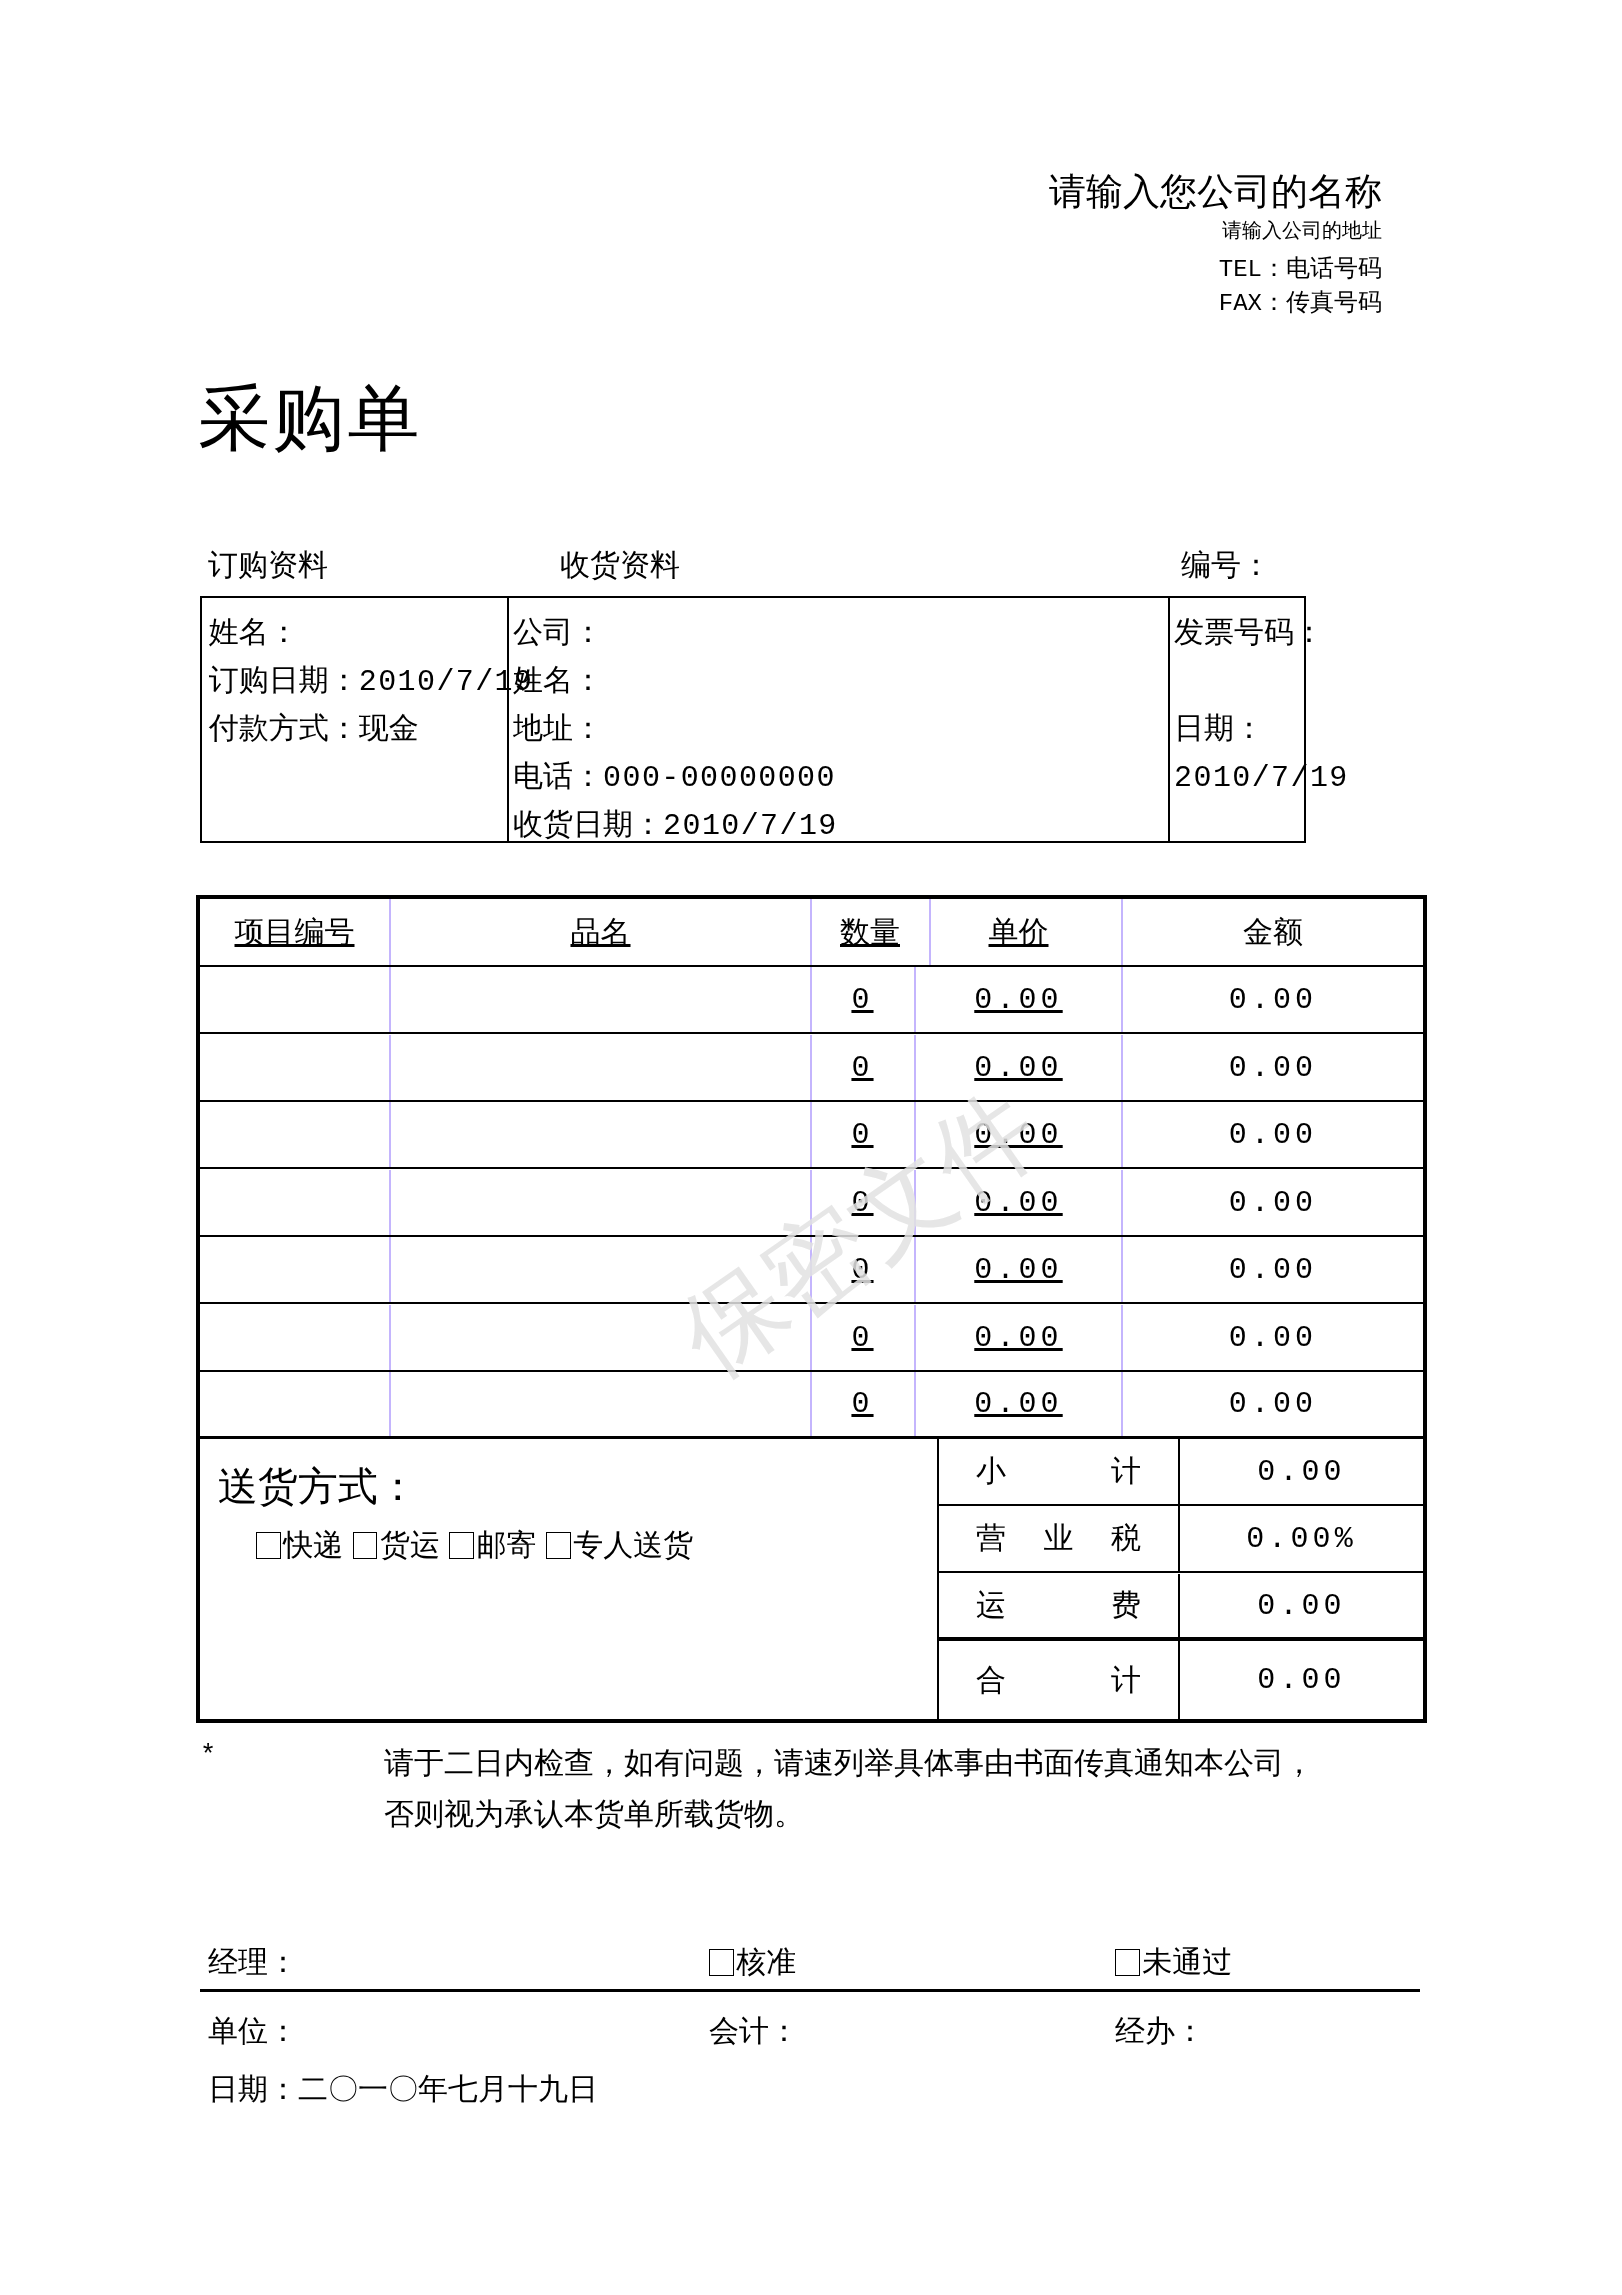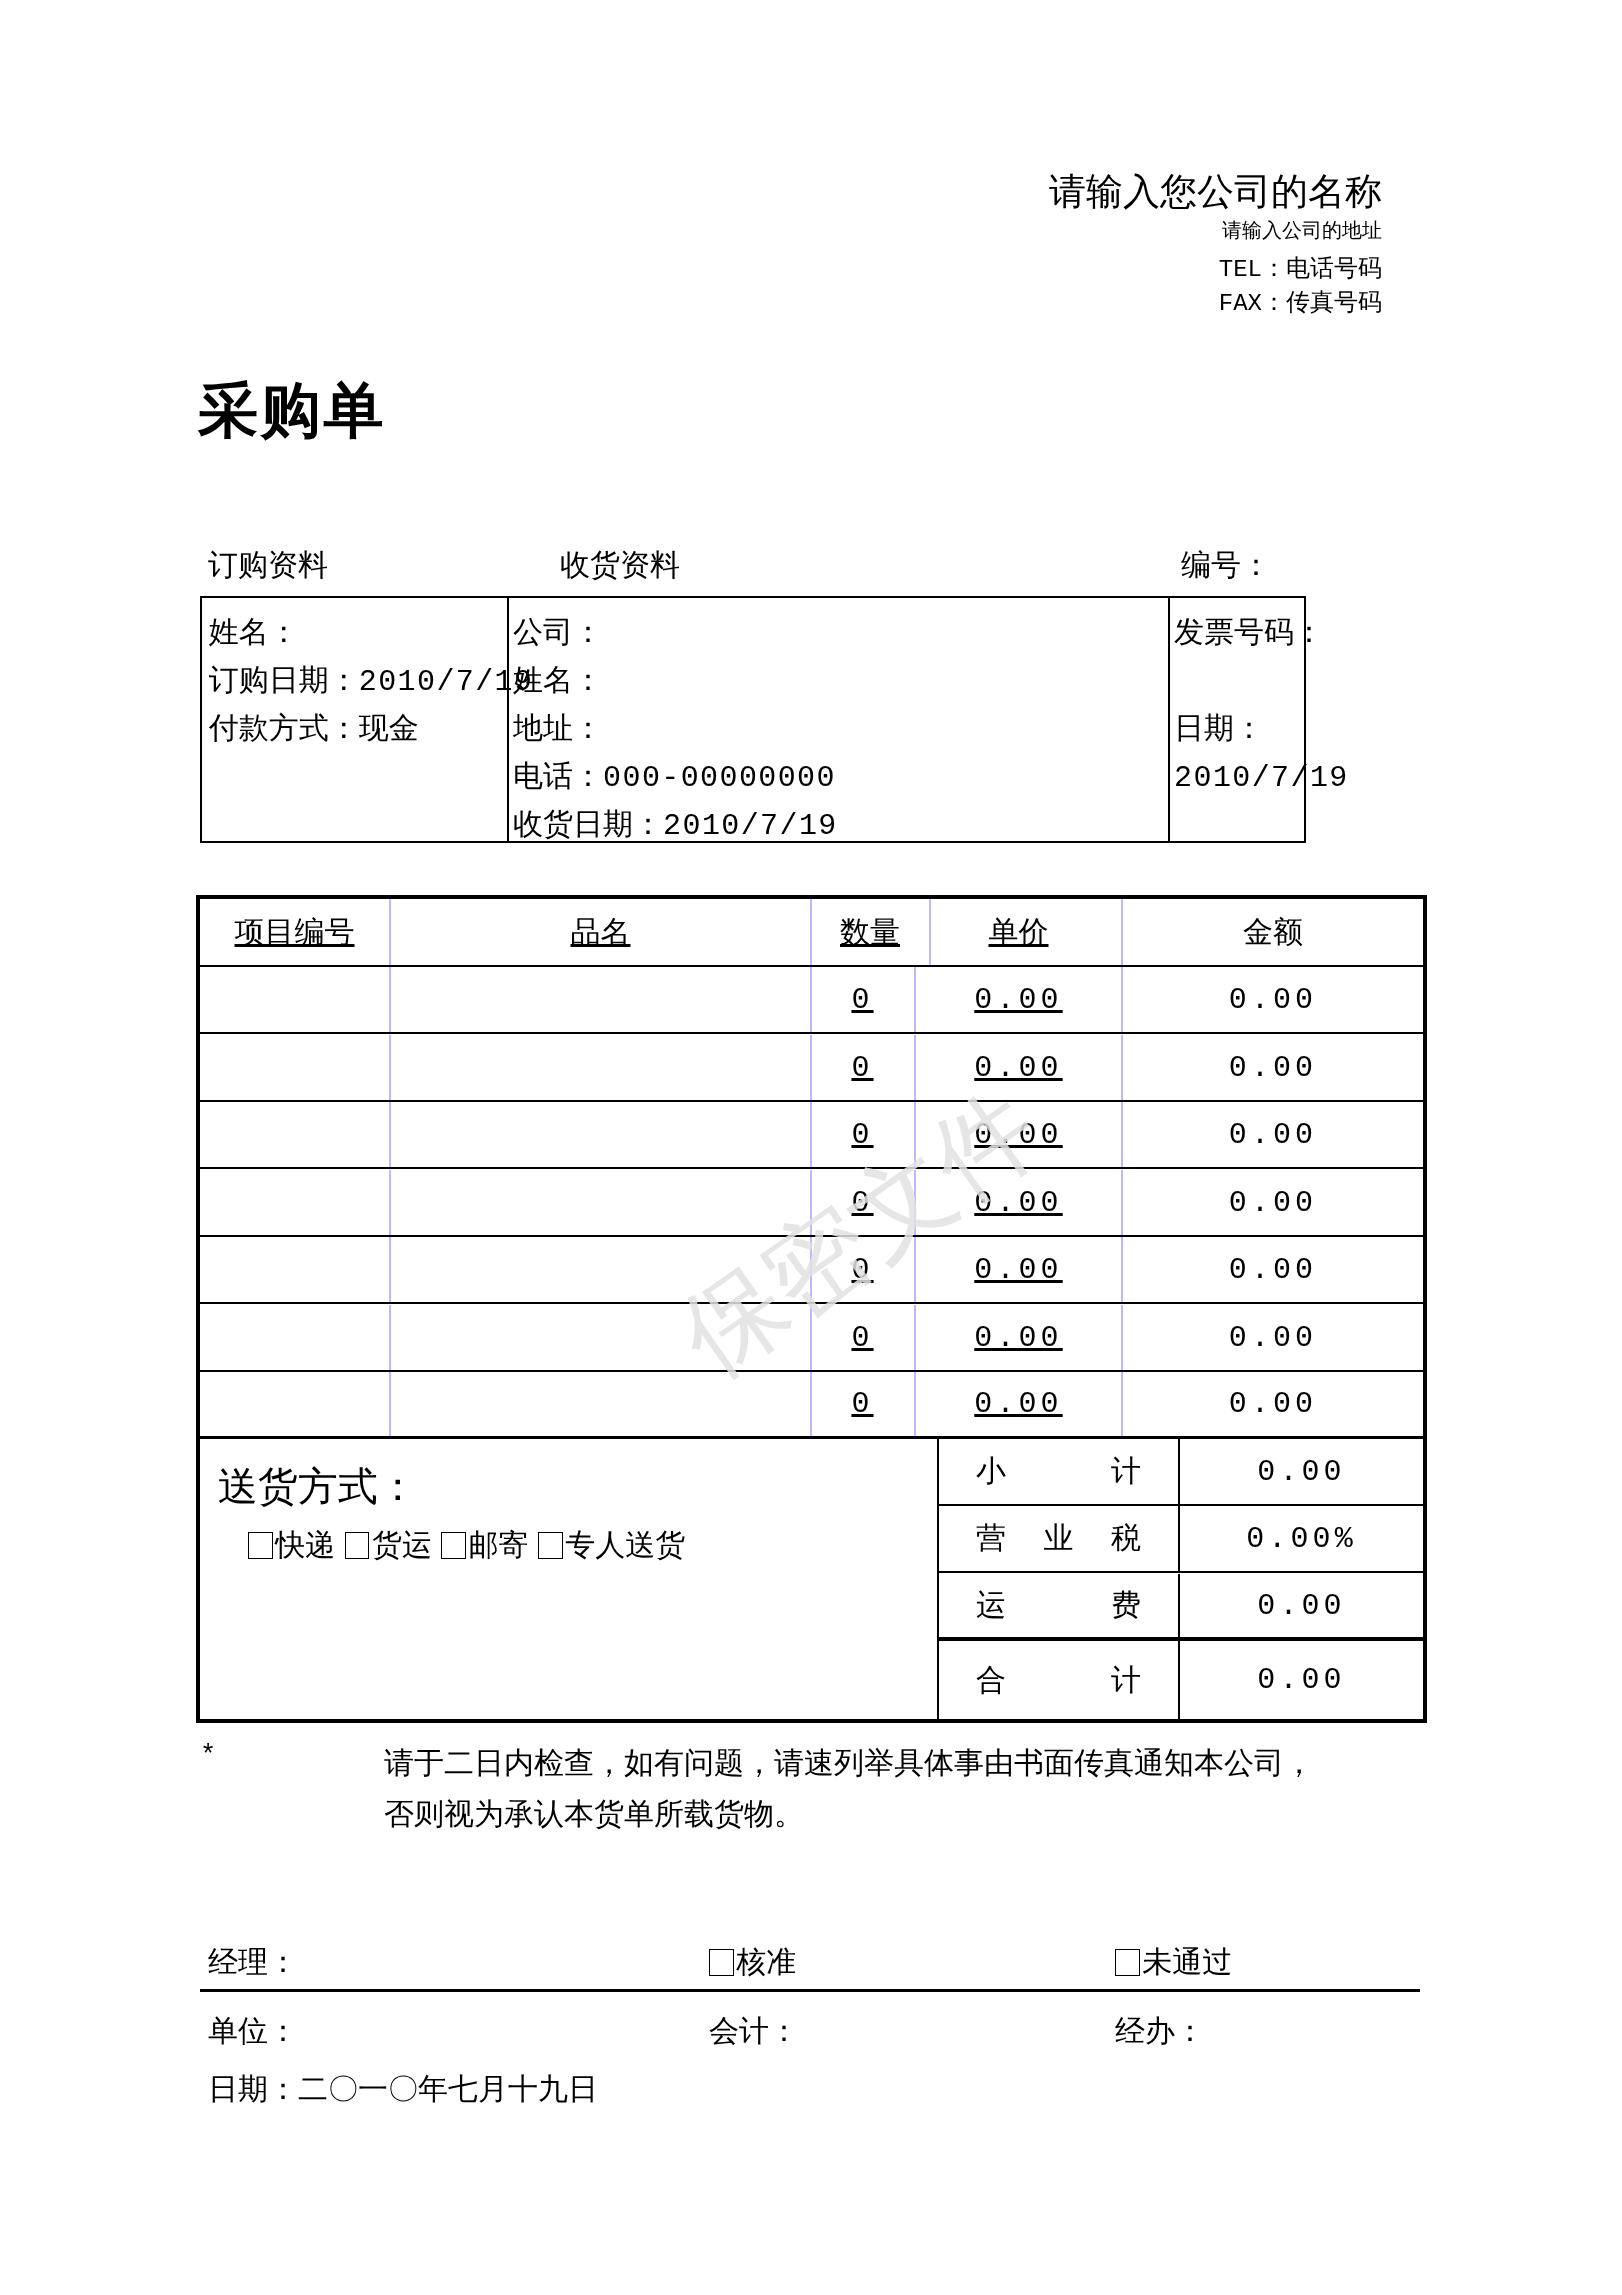--- a/index.html
+++ b/index.html
@@ -11,21 +11,21 @@
   .abs { position: absolute; }
   .mono { font-family: "Liberation Mono", "DejaVu Sans Mono", monospace; }
 
   
   .company { right: 241px; text-align: right; white-space: nowrap; }
   .company-name { top: 167px; font-size: 37px; margin-left: 8px; }
   .company-addr { top: 217px; font-size: 20px; }
   .company-tel { top: 252px; font-size: 24px; }
   .company-fax { top: 286px; font-size: 24px; }
 
-  .doc-title { left: 198px; top: 371px; font-size: 60px; font-weight: bold; letter-spacing: 2.7px; }
+  .doc-title { left: 198px; top: 371px; font-size: 72px; font-weight: normal; letter-spacing: 2.7px; }
 
   
   .sec-label { top: 545px; font-size: 30px; }
 
   
   .info-box { left: 200px; top: 596px; width: 1106px; height: 247px; border: 2.7px solid #000; box-sizing: border-box; }
   .info-col { position: absolute; top: 0; bottom: 0; box-sizing: border-box; padding-left: 6.8px; padding-top: 9.5px; }
   .info-col.c1 { left: 0; width: 307px; border-right: 2px solid #000; }
   .info-col.c2 { left: 307px; width: 661px; border-right: 2.7px solid #000; padding-left: 4.1px; }
   .info-col.c3 { left: 968px; right: 0; padding-left: 4.1px; }
@@ -145,21 +145,21 @@
   <div class="row" style="top:473px;height:67px;border-bottom:3.4px solid #000;">
     <div class="cell b" style="left:0;width:191px;"></div>
     <div class="cell b" style="left:191px;width:421px;"></div>
     <div class="cell b num" style="left:611px;width:105px;">0</div>
     <div class="cell b num" style="left:716px;width:207px;">0.00</div>
     <div class="cell num" style="left:923px;right:0;">0.00</div>
   </div>
 
   <div class="sum-left">
     <div class="abs" style="left:17.7px;top:20.4px;font-size:40px;">送货方式：</div>
-    <div class="abs" style="left:48px;top:86px;white-space:nowrap;text-align:center;">
+    <div class="abs" style="left:56px;top:86px;white-space:nowrap;text-align:center;">
       <span class="opt"><span class="checkbox"></span><span>快递</span></span><span class="opt"><span class="checkbox"></span><span>货运</span></span><span class="opt"><span class="checkbox"></span><span>邮寄</span></span><span class="opt"><span class="checkbox"></span><span>专人送货</span></span>
     </div>
   </div>
 
   <div class="sum-row" style="top:540px;height:67px;border-bottom:2.7px solid #000;">
     <div class="sum-label">
         <span>小</span>
         <span>计</span>
       </div>
     <div class="sum-val num">0.00</div>

